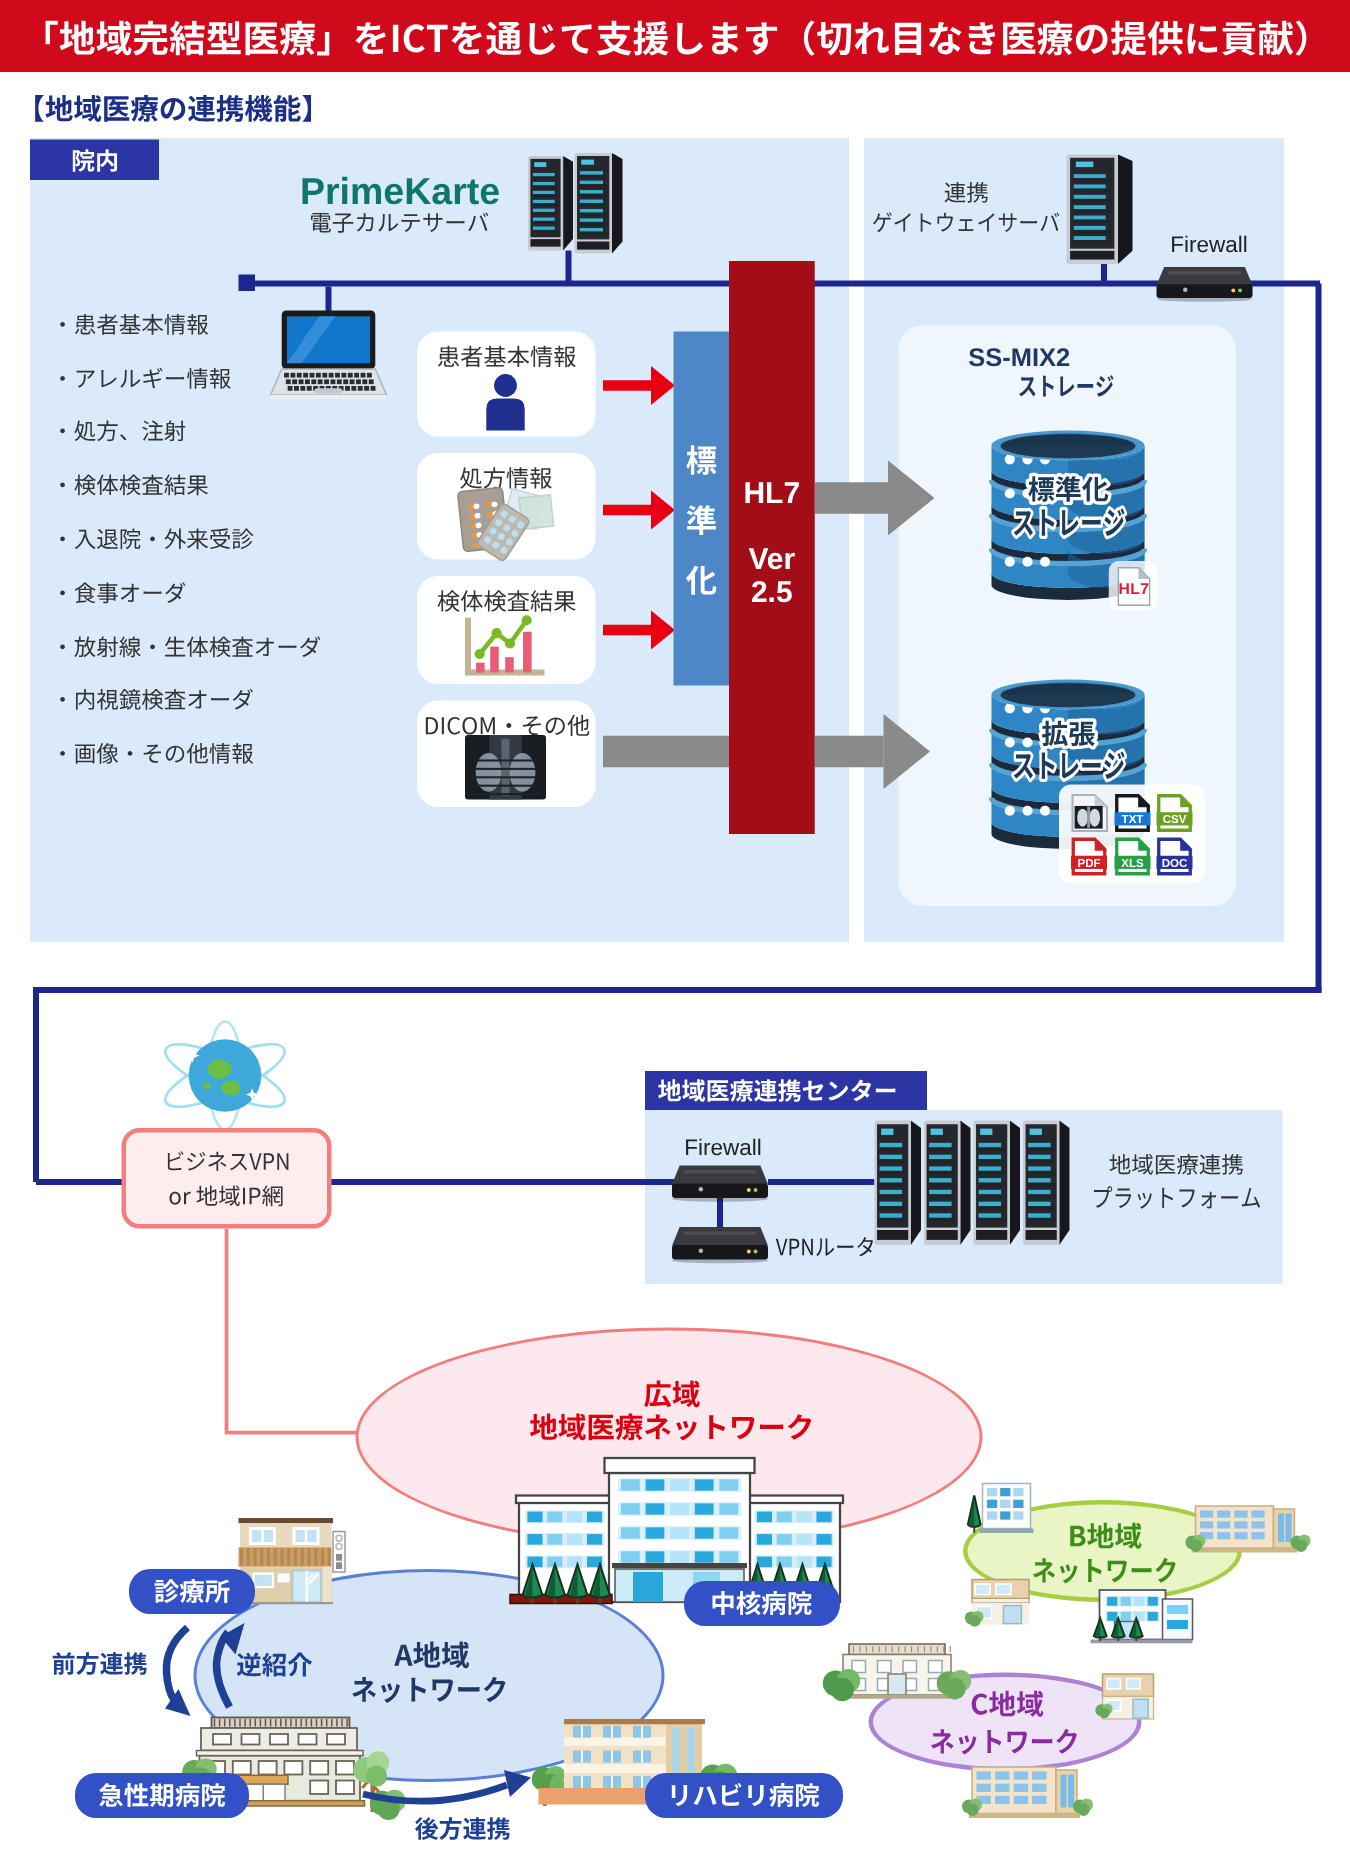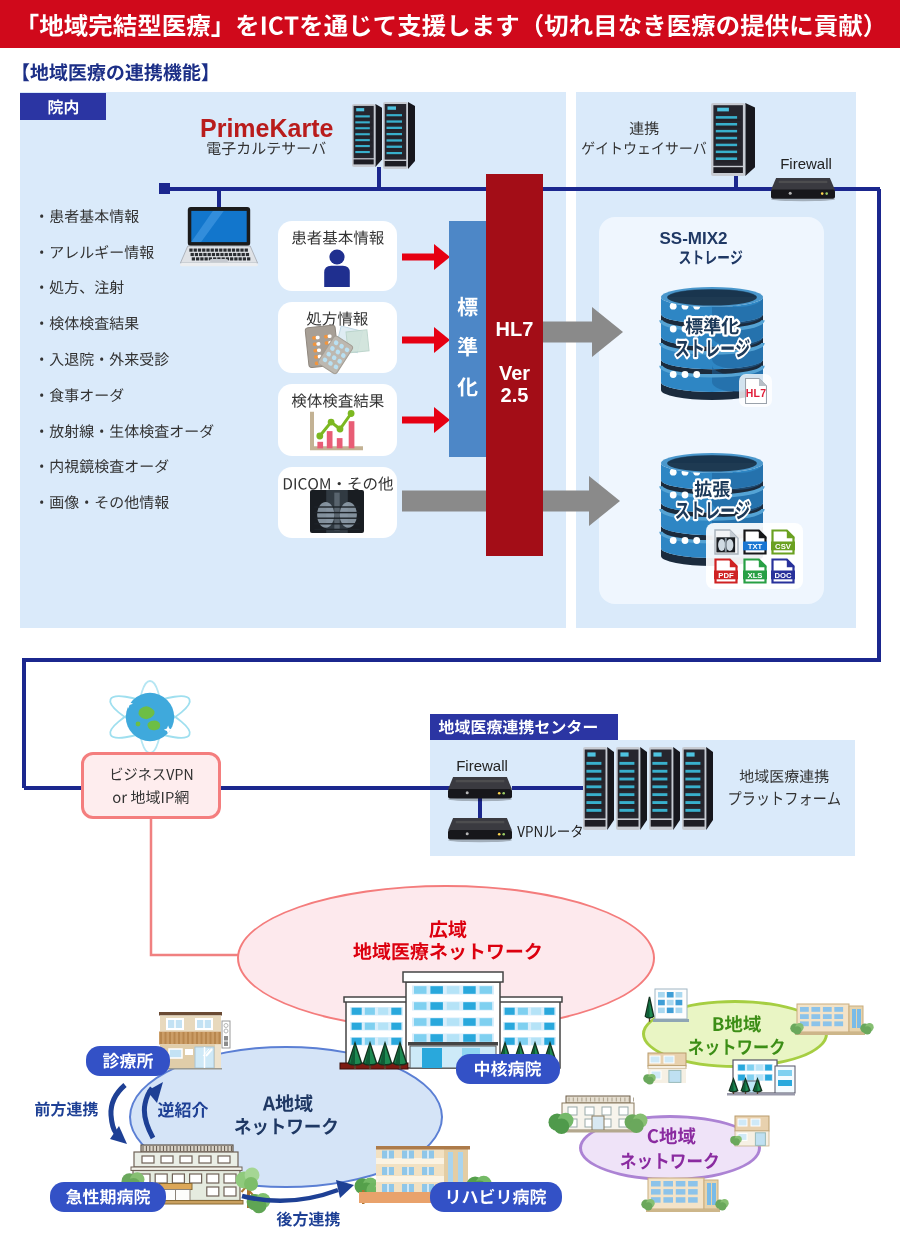--- a/index.html
+++ b/index.html
@@ -22,21 +22,21 @@
 <div style="position:absolute;left:22px;top:658px;width:859px;height:4px;background:#1b278e;border-radius:0px;"></div>
 <div style="position:absolute;left:22px;top:658px;width:4px;height:130px;background:#1b278e;border-radius:0px;"></div>
 <div style="position:absolute;left:24px;top:786px;width:140px;height:4px;background:#1b278e;border-radius:0px;"></div>
 <div style="position:absolute;left:218px;top:786px;width:232px;height:4px;background:#1b278e;border-radius:0px;"></div>
 <div style="position:absolute;left:512px;top:786px;width:75px;height:4px;background:#1b278e;border-radius:0px;"></div>
 <div style="position:absolute;left:478px;top:795px;width:4px;height:30px;background:#1b278e;border-radius:0px;"></div>
 <div style="position:absolute;left:20px;top:93px;width:86px;height:27px;background:#2b35a3;border-radius:0px;"></div>
 <svg style="position:absolute;left:44.6px;top:95.0px;overflow:visible" width="36.8" height="24.0">
       <path transform="translate(2.4 18.1) scale(0.01600 -0.01600)" d="M379 740V542H453V454H882V542H959V740H719V845H602V740ZM485 557V638H848V557ZM393 381V274H503C494 135 464 53 303 5C326 -16 357 -61 367 -89C563 -24 605 92 617 274H691V57C691 -46 710 -81 798 -81C815 -81 848 -81 865 -81C936 -81 963 -42 973 98C943 106 895 124 874 143C872 40 868 25 853 25C846 25 825 25 819 25C805 25 803 28 803 58V274H954V381ZM71 806V-90H176V700H254C238 632 216 544 197 480C253 413 266 351 266 305C266 277 262 257 250 248C242 242 233 239 222 239C210 239 196 239 178 240C195 212 203 167 204 138C228 137 251 138 270 140C292 144 311 150 327 161C359 184 372 226 372 290C372 348 359 416 298 493C326 571 360 680 385 766L307 811L290 806Z M1089 683V-92H1209V192C1238 169 1276 127 1293 103C1402 168 1469 249 1508 335C1581 261 1657 180 1697 124L1796 202C1742 272 1633 375 1548 452C1556 491 1560 529 1562 566H1796V49C1796 32 1789 27 1771 26C1751 26 1684 25 1625 28C1642 -3 1660 -57 1665 -91C1754 -91 1817 -89 1859 -70C1901 -51 1915 -17 1915 47V683H1563V850H1439V683ZM1209 196V566H1438C1433 443 1399 294 1209 196Z" fill="#ffffff"></path>
     </svg>
-<div class="lt" style="left:200px;top:114px;width:133px;text-align:center;font-size:25px;font-weight:bold;color:#b91c1c">PrimeKarte</div>
+<div class="lt" style="left:200px;top:114px;width:133px;text-align:center;font-size:25px;font-weight:bold;color:#0f766e">PrimeKarte</div>
 <svg style="position:absolute;left:203.8px;top:136.8px;overflow:visible" width="124.5" height="22.5">
       <path transform="translate(2.2 16.9) scale(0.01500 -0.01500)" d="M197 568V521H409V568ZM177 466V418H409V466ZM587 466V418H827V466ZM587 568V521H802V568ZM768 185V116H530V185ZM768 235H530V304H768ZM457 185V116H235V185ZM457 235H235V304H457ZM163 359V9H235V61H457V30C457 -52 489 -72 601 -72C626 -72 808 -72 834 -72C928 -72 952 -40 962 82C942 86 913 96 897 107C892 6 882 -11 829 -11C789 -11 635 -11 605 -11C542 -11 530 -4 530 30V61H842V359ZM76 678V482H144V623H460V393H534V623H855V482H925V678H534V739H865V797H134V739H460V678Z M1151 771V696H1718C1658 646 1581 593 1510 554H1463V393H1047V318H1463V18C1463 0 1457 -5 1436 -7C1413 -7 1339 -8 1259 -5C1271 -27 1286 -60 1291 -82C1387 -83 1452 -81 1490 -68C1528 -56 1541 -34 1541 17V318H1955V393H1541V492C1653 553 1785 646 1871 732L1814 775L1797 771Z M2855 579 2799 607C2782 604 2762 602 2735 602H2497C2499 635 2501 669 2502 705C2503 729 2505 764 2508 787H2414C2418 763 2421 726 2421 704C2421 668 2419 634 2417 602H2241C2203 602 2162 604 2127 608V523C2162 527 2203 527 2242 527H2410C2383 321 2311 196 2212 106C2182 77 2141 49 2109 32L2182 -27C2349 88 2453 240 2489 527H2769C2769 420 2756 174 2718 98C2707 73 2689 65 2660 65C2618 65 2565 69 2511 76L2521 -7C2573 -10 2631 -14 2682 -14C2737 -14 2769 5 2789 47C2834 143 2846 434 2850 530C2850 543 2852 562 2855 579Z M3524 21 3577 -23C3584 -17 3595 -9 3611 0C3727 57 3866 160 3952 277L3905 345C3828 232 3705 141 3613 99C3613 130 3613 613 3613 676C3613 714 3616 742 3617 750H3525C3526 742 3530 714 3530 676C3530 613 3530 123 3530 77C3530 57 3528 37 3524 21ZM3066 26 3141 -24C3225 45 3289 143 3319 250C3346 350 3350 564 3350 675C3350 705 3354 735 3355 747H3263C3267 726 3270 704 3270 674C3270 563 3269 363 3240 272C3210 175 3150 86 3066 26Z M4215 740V657C4240 659 4273 660 4306 660C4363 660 4655 660 4710 660C4739 660 4774 659 4803 657V740C4774 736 4738 734 4710 734C4655 734 4363 734 4305 734C4273 734 4243 737 4215 740ZM4095 489V406C4123 408 4152 408 4182 408H4482C4479 314 4468 230 4424 160C4385 97 4313 39 4235 7L4309 -48C4394 -4 4470 68 4506 135C4546 209 4562 300 4565 408H4837C4861 408 4893 407 4915 406V489C4891 485 4858 484 4837 484C4784 484 4240 484 4182 484C4151 484 4123 486 4095 489Z M5067 578V491C5079 492 5124 494 5167 494H5275V333C5275 295 5272 252 5271 242H5359C5358 252 5355 296 5355 333V494H5640V453C5640 173 5549 87 5367 17L5434 -46C5663 56 5720 193 5720 459V494H5830C5874 494 5911 493 5922 492V576C5908 574 5874 571 5830 571H5720V696C5720 735 5724 768 5725 778H5635C5637 768 5640 735 5640 696V571H5355V699C5355 734 5359 762 5360 772H5271C5274 749 5275 720 5275 699V571H5167C5125 571 5076 576 5067 578Z M6102 433V335C6133 338 6186 340 6241 340C6316 340 6715 340 6790 340C6835 340 6877 336 6897 335V433C6875 431 6839 428 6789 428C6715 428 6315 428 6241 428C6185 428 6132 431 6102 433Z M7765 779 7712 757C7739 719 7773 659 7793 618L7847 642C7827 683 7790 744 7765 779ZM7875 819 7822 797C7851 759 7883 703 7905 659L7959 683C7940 720 7902 783 7875 819ZM7218 301C7183 217 7127 112 7064 29L7149 -7C7205 73 7259 176 7296 268C7338 370 7373 518 7387 580C7391 602 7399 631 7405 653L7316 672C7303 556 7261 404 7218 301ZM7710 339C7752 232 7798 97 7823 -5L7912 24C7886 114 7833 267 7792 366C7750 472 7686 610 7646 682L7565 655C7609 581 7670 442 7710 339Z" fill="#333333"></path>
     </svg>
 <svg style="position:absolute;left:352px;top:104px;overflow:visible" width="30" height="63">
       <polygon points="23.4,0 30.0,3.8 30.0,55.4 23.4,63.0" fill="#17171d"></polygon>
       <rect x="0" y="0" width="23.4" height="63.0" rx="2" fill="#c7cbd2"></rect>
       <rect x="1.6" y="1.9" width="20.1" height="52.3" fill="#26262e"></rect>
       <rect x="4.2" y="4.1" width="8.0" height="3.2" fill="#4ec3e0"></rect>
       <rect x="3.3" y="11.3" width="14.5" height="2.2" fill="#38b0cc"></rect>
       <rect x="3.3" y="13.9" width="16.8" height="1.6" fill="#222229"></rect>
@@ -260,21 +260,21 @@
     </svg>
     <svg style="position:absolute;left:453.9px;top:331.1px;overflow:visible" width="27.3" height="31.5">
       <path transform="translate(3.1 23.7) scale(0.02100 -0.02100)" d="M101 768C154 746 222 709 254 682L320 772C284 798 216 831 163 850ZM55 320 138 230C201 299 265 374 322 445L258 524C189 447 110 367 55 320ZM654 848C643 818 626 780 609 745H514C528 769 541 794 553 819L437 854C394 761 320 669 242 608L246 613C211 637 140 668 90 686L28 605C80 584 149 548 183 523L234 596C261 577 304 536 324 515C338 527 351 539 365 553V253H434V191H45V83H434V-90H557V83H959V191H557V253H942V347H713V393H884V477H713V522H883V606H713V652H918V745H732C749 771 767 799 784 827ZM481 652H599V606H481ZM481 347V393H599V347ZM481 522H599V477H481Z" fill="#ffffff"></path>
     </svg>
     <svg style="position:absolute;left:453.9px;top:371.0px;overflow:visible" width="27.3" height="31.5">
       <path transform="translate(3.1 23.7) scale(0.02100 -0.02100)" d="M852 656C785 599 693 534 599 480V824H478V104C478 -37 514 -78 640 -78C667 -78 783 -78 812 -78C931 -78 963 -14 977 159C944 166 894 189 866 210C858 68 850 34 801 34C777 34 677 34 655 34C606 34 599 43 599 103V357C717 413 841 481 940 551ZM284 836C223 685 118 537 9 445C31 415 66 348 79 318C112 349 146 385 178 424V-88H298V594C338 660 374 729 403 797Z" fill="#ffffff"></path>
     </svg>
 <div style="position:absolute;left:486px;top:174px;width:57px;height:382px;background:#a30d17;border-radius:0px;"></div>
 <div class="lt" style="left:486px;top:318px;width:57px;text-align:center;font-size:20px;font-weight:bold;color:#fff;line-height:22px">HL7<br><br>Ver<br>2.5</div>
 <div style="position:absolute;left:599px;top:217px;width:225px;height:387px;background:#eff6fe;border-radius:16px;"></div>
-<div class="lt" style="left:581px;top:229px;width:225px;text-align:center;font-size:17px;font-weight:bold;color:#1f3864">SS-MIX2</div>
+<div class="lt" style="left:567px;top:229px;width:225px;text-align:center;font-size:17px;font-weight:bold;color:#1f3864">SS-MIX2</div>
 <svg style="position:absolute;left:676.4px;top:244.6px;overflow:visible" width="69.3" height="24.8">
       <path transform="translate(2.5 18.6) scale(0.01287 -0.01650)" d="M834 678 752 739C732 732 692 726 649 726C604 726 348 726 296 726C266 726 205 729 178 733V591C199 592 254 598 296 598C339 598 594 598 635 598C613 527 552 428 486 353C392 248 237 126 76 66L179 -42C316 23 449 127 555 238C649 148 742 46 807 -44L921 55C862 127 741 255 642 341C709 432 765 538 799 616C808 636 826 667 834 678Z M1314 96C1314 56 1310 -4 1304 -44H1460C1456 -3 1451 67 1451 96V379C1559 342 1709 284 1812 230L1869 368C1777 413 1585 484 1451 523V671C1451 712 1456 756 1460 791H1304C1311 756 1314 706 1314 671C1314 586 1314 172 1314 96Z M2195 40 2290 -42C2313 -27 2335 -20 2349 -15C2585 62 2792 181 2929 345L2858 458C2730 302 2507 174 2344 127C2344 203 2344 536 2344 647C2344 686 2348 722 2354 761H2197C2203 732 2208 685 2208 647C2208 536 2208 180 2208 105C2208 82 2207 65 2195 40Z M3092 463V306C3129 308 3196 311 3253 311C3370 311 3700 311 3790 311C3832 311 3883 307 3907 306V463C3881 461 3837 457 3790 457C3700 457 3371 457 3253 457C3201 457 3128 460 3092 463Z M4730 768 4646 733C4682 682 4705 639 4734 576L4821 613C4798 659 4758 726 4730 768ZM4867 816 4782 781C4819 731 4844 692 4876 629L4961 667C4937 711 4898 776 4867 816ZM4295 787 4223 677C4289 640 4393 573 4449 534L4523 644C4471 680 4361 751 4295 787ZM4110 77 4185 -54C4273 -38 4417 12 4519 69C4682 164 4824 290 4916 429L4839 565C4760 422 4620 285 4450 190C4342 130 4222 96 4110 77ZM4141 559 4069 449C4136 413 4240 346 4297 306L4370 418C4319 454 4209 523 4141 559Z" fill="#1f3864"></path>
     </svg>
 <svg style="position:absolute;left:402.0px;top:476.0px" width="218.0" height="50.0">
       <rect x="0" y="14.5" width="187.0" height="21.0" fill="#8a8a8a"></rect>
       <polygon points="187.0,0 218.0,25.0 187.0,50.0" fill="#8a8a8a"></polygon>
     </svg>
 <svg style="position:absolute;left:543.0px;top:307.0px" width="80.0" height="50.0">
       <rect x="0" y="14.5" width="49.0" height="21.0" fill="#8a8a8a"></rect>
       <polygon points="49.0,0 80.0,25.0 49.0,50.0" fill="#8a8a8a"></polygon>

